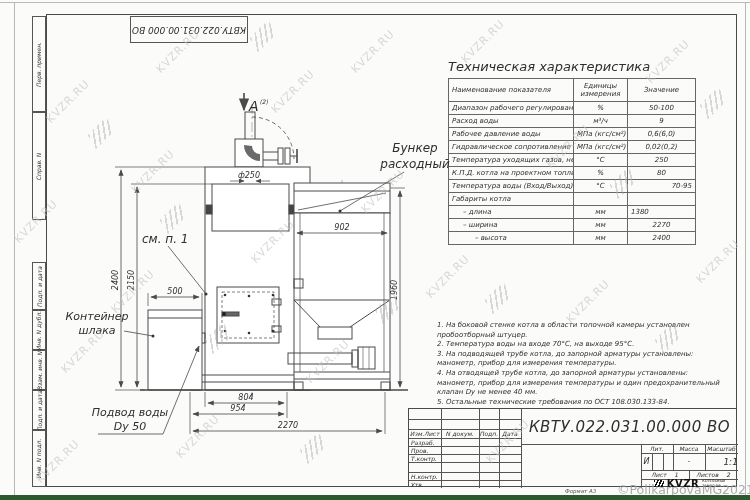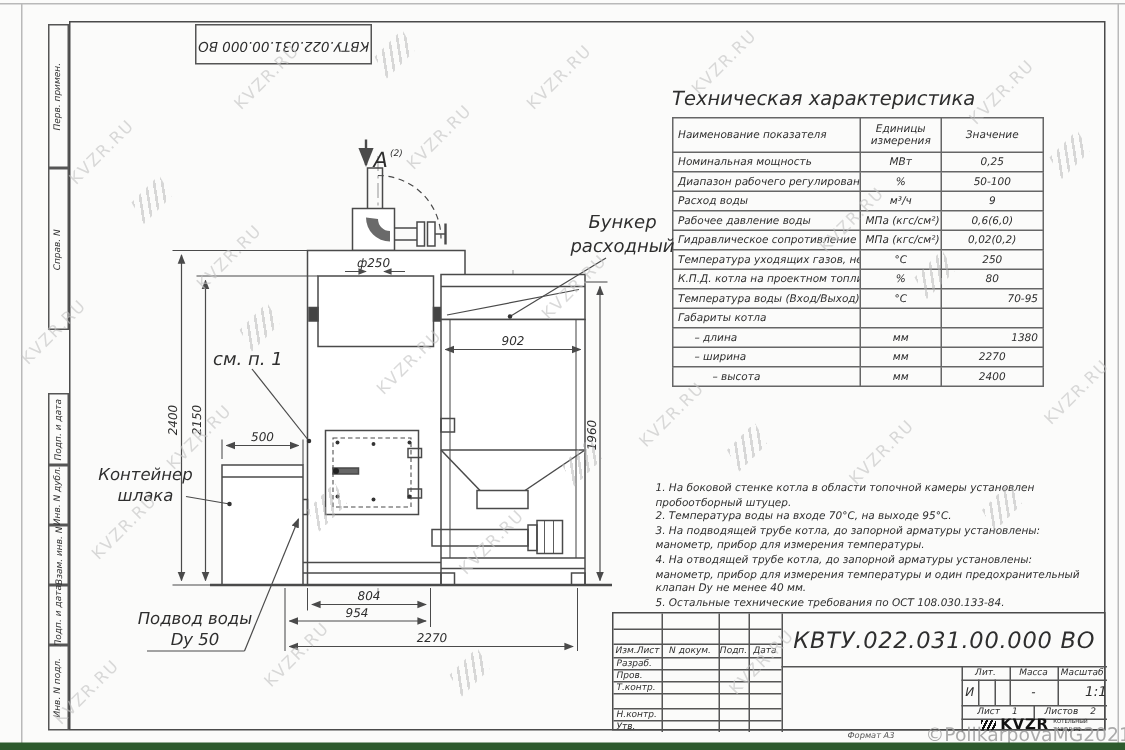--- a/index.html
+++ b/index.html
@@ -69,25 +69,20 @@
       <col style="width:68px">
     </colgroup>
   <tbody>
       <tr>
     <th style="height:22px;text-align:left;">Наименование показателя</th>
     <th>Единицы
 измерения</th>
     <th>Значение</th>
   </tr>
   <tr>
-        <td>Номинальная мощность</td>
-        <td style="text-align:center">МВт</td>
-        <td style="text-align:center">0,25</td>
-      </tr>
-  <tr>
         <td>Диапазон рабочего регулирования</td>
         <td style="text-align:center">%</td>
         <td style="text-align:center">50-100</td>
       </tr>
   <tr>
         <td>Расход воды</td>
         <td style="text-align:center">м³/ч</td>
         <td style="text-align:center">9</td>
       </tr>
   <tr>
@@ -116,21 +111,21 @@
         <td style="text-align:right">70-95</td>
       </tr>
   <tr>
         <td>Габариты котла</td>
         <td style="text-align:center"></td>
         <td style="text-align:center"></td>
       </tr>
   <tr>
         <td style="padding-left:14px">– длина</td>
         <td style="text-align:center">мм</td>
-        <td style="text-align:right">1380</td>
+        <td style="text-align:left">1380</td>
       </tr>
   <tr>
         <td style="padding-left:14px">– ширина</td>
         <td style="text-align:center">мм</td>
         <td style="text-align:center">2270</td>
       </tr>
   <tr>
         <td style="padding-left:26px">– высота</td>
         <td style="text-align:center">мм</td>
         <td style="text-align:center">2400</td>

